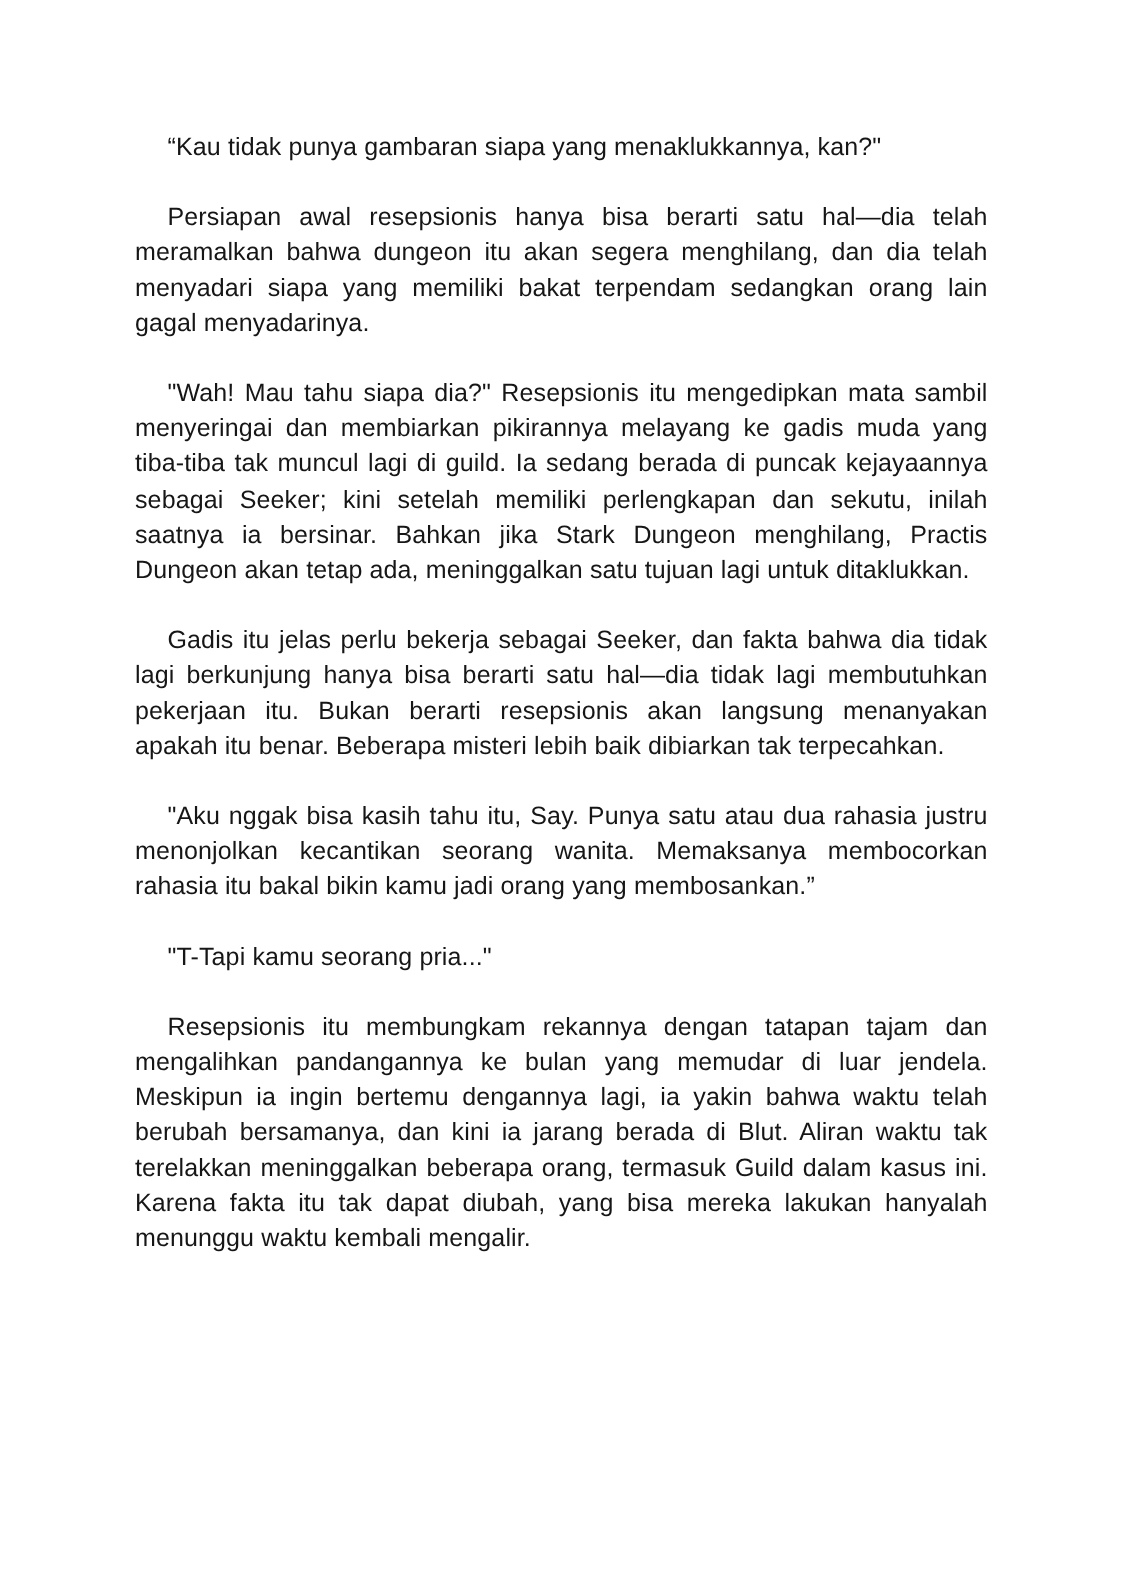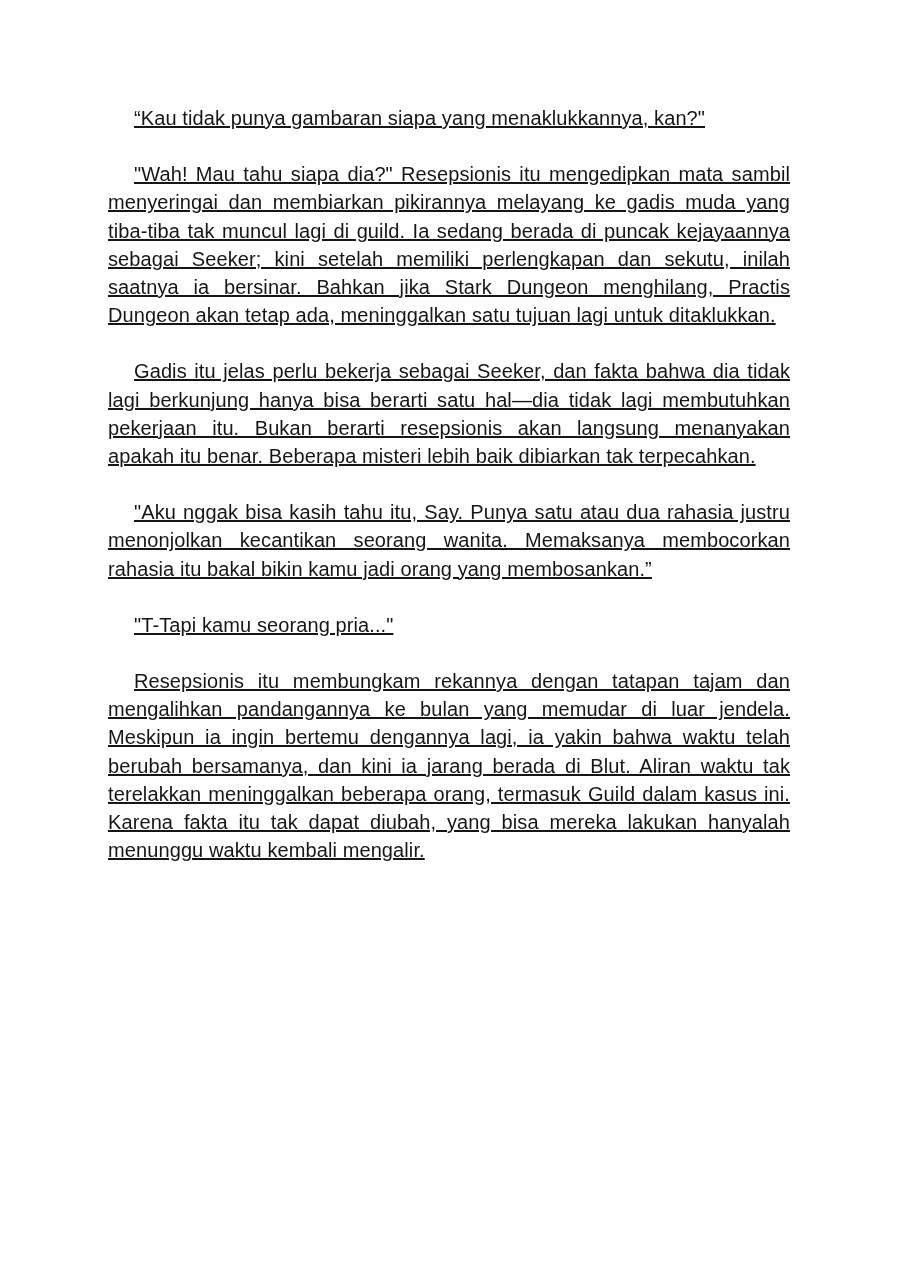--- a/index.html
+++ b/index.html
@@ -18,26 +18,26 @@
   }
   .para {
     margin: 0 0 28px 0;
     font-family: "Liberation Sans", "DejaVu Sans", sans-serif;
     font-size: 20px;
     line-height: 28.2px;
     color: #161616;
     text-align: justify;
     text-indent: 26px;
     letter-spacing: 0.1px;
-    text-decoration: underline;
   }
 </style>
 </head>
 <body>
 
 <div class="page">
   <p class="para">“Kau tidak punya gambaran siapa yang menaklukkannya, kan?"</p>
+  <p class="para">Persiapan awal resepsionis hanya bisa berarti satu hal—dia telah meramalkan bahwa dungeon itu akan segera menghilang, dan dia telah menyadari siapa yang memiliki bakat terpendam sedangkan orang lain gagal menyadarinya.</p>
   <p class="para">"Wah! Mau tahu siapa dia?" Resepsionis itu mengedipkan mata sambil menyeringai dan membiarkan pikirannya melayang ke gadis muda yang tiba-tiba tak muncul lagi di guild. Ia sedang berada di puncak kejayaannya sebagai Seeker; kini setelah memiliki perlengkapan dan sekutu, inilah saatnya ia bersinar. Bahkan jika Stark Dungeon menghilang, Practis Dungeon akan tetap ada, meninggalkan satu tujuan lagi untuk ditaklukkan.</p>
   <p class="para">Gadis itu jelas perlu bekerja sebagai Seeker, dan fakta bahwa dia tidak lagi berkunjung hanya bisa berarti satu hal—dia tidak lagi membutuhkan pekerjaan itu. Bukan berarti resepsionis akan langsung menanyakan apakah itu benar. Beberapa misteri lebih baik dibiarkan tak terpecahkan.</p>
   <p class="para">"Aku nggak bisa kasih tahu itu, Say. Punya satu atau dua rahasia justru menonjolkan kecantikan seorang wanita. Memaksanya membocorkan rahasia itu bakal bikin kamu jadi orang yang membosankan.”</p>
   <p class="para">"T-Tapi kamu seorang pria..."</p>
   <p class="para">Resepsionis itu membungkam rekannya dengan tatapan tajam dan mengalihkan pandangannya ke bulan yang memudar di luar jendela. Meskipun ia ingin bertemu dengannya lagi, ia yakin bahwa waktu telah berubah bersamanya, dan kini ia jarang berada di Blut. Aliran waktu tak terelakkan meninggalkan beberapa orang, termasuk Guild dalam kasus ini. Karena fakta itu tak dapat diubah, yang bisa mereka lakukan hanyalah menunggu waktu kembali mengalir.</p>
 </div>
 
 </body></html>

